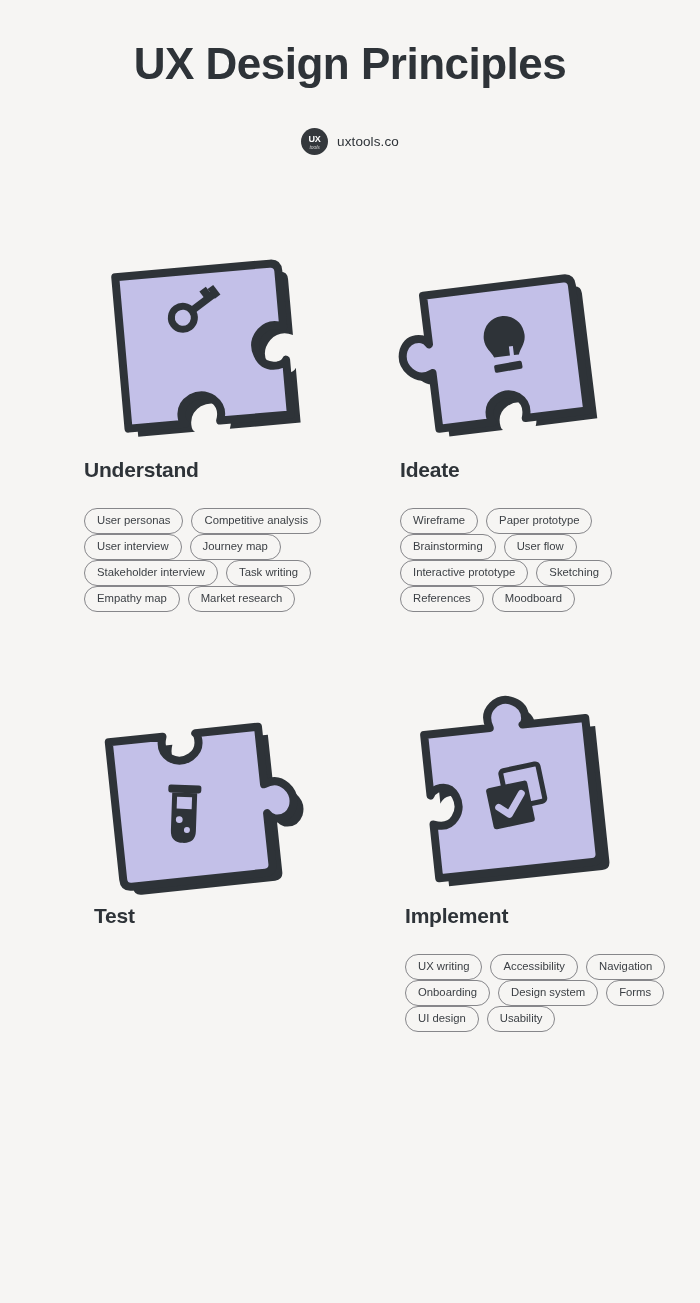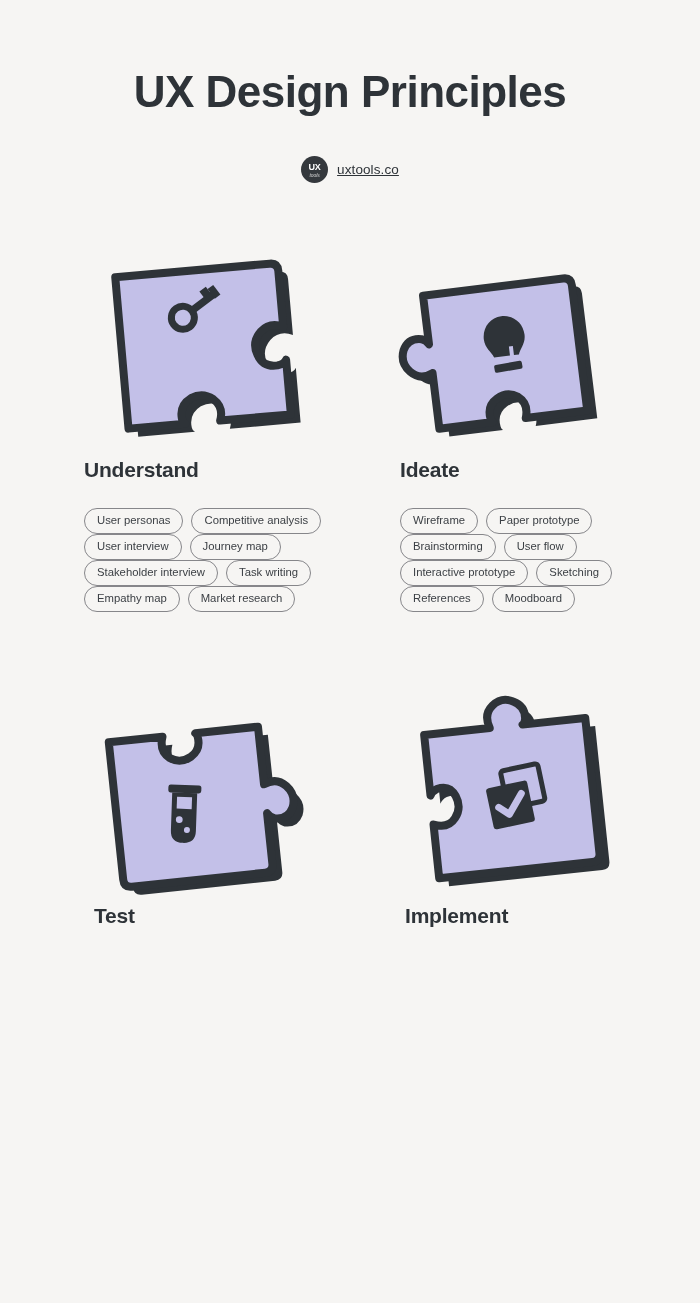--- a/index.html
+++ b/index.html
@@ -11,21 +11,21 @@
     height: 1303px;
     background: #f6f5f3;
     font-family: "Liberation Sans", sans-serif;
     color: #2e3338;
     overflow: hidden;
     position: relative;
   }
 
   
   .header {
-    padding-top: 68px;
+    padding-top: 40px;
     text-align: center;
   }
   .page-title {
     font-size: 44px;
     font-weight: bold;
     letter-spacing: -0.5px;
     color: #2e3338;
     margin: 0;
     line-height: 1.1;
   }
@@ -58,21 +58,20 @@
     color: #d8d8d8;
     font-size: 5px;
     font-style: italic;
     margin-top: 1px;
     letter-spacing: -0.1px;
   }
   .brand-name {
     font-size: 13.5px;
     color: #2e3338;
     letter-spacing: 0.1px;
-    text-decoration: underline;
   }
 
   
   .grid {
     position: absolute;
     top: 228px;
     left: 0;
     width: 700px;
   }
   .row {
@@ -260,15 +259,25 @@
 
             <g transform="translate(92,96) rotate(-6)">
               <rect x="18" y="0" width="38" height="38" rx="3" fill="none" stroke="#2e3338" stroke-width="5"></rect>
               <rect x="0" y="14" width="42" height="42" rx="3" fill="#2e3338"></rect>
               <path d="M9 35 L18 44 L34 26" fill="none" stroke="#c3c0e8" stroke-width="7" stroke-linecap="round" stroke-linejoin="round"></path>
             </g>
           </g>
         </svg>
       </div>
       <h2 class="section-title">Implement</h2>
+      <div class="tags">
+        <span class="tag">UX writing</span>
+        <span class="tag">Accessibility</span>
+        <span class="tag">Navigation</span>
+        <span class="tag">Onboarding</span>
+        <span class="tag">Design system</span>
+        <span class="tag">Forms</span>
+        <span class="tag">UI design</span>
+        <span class="tag">Usability</span>
+      </div>
     </div>
   </div>
 </div>
 
 </body></html>

